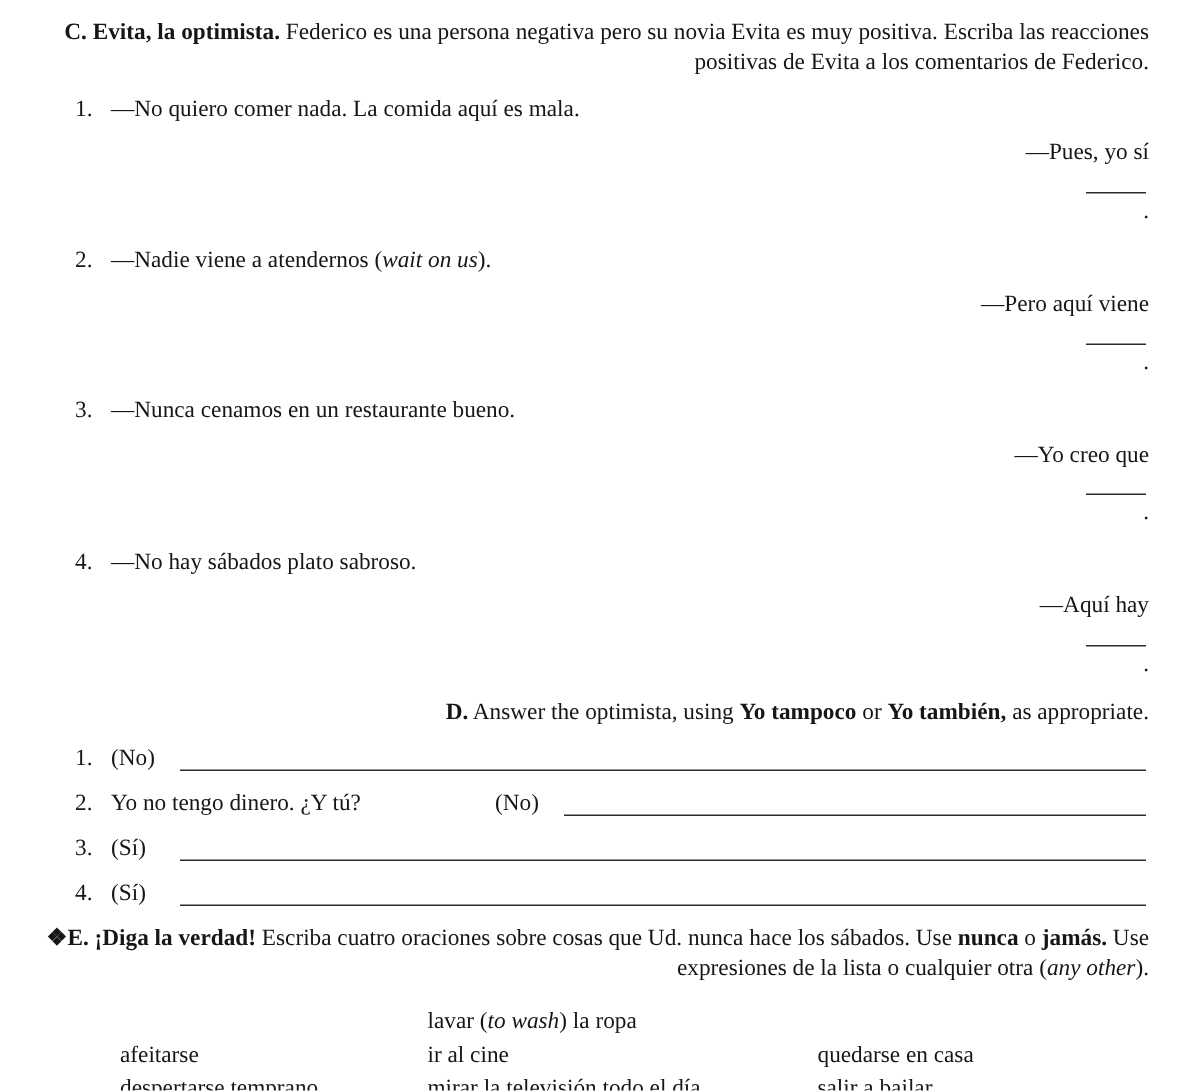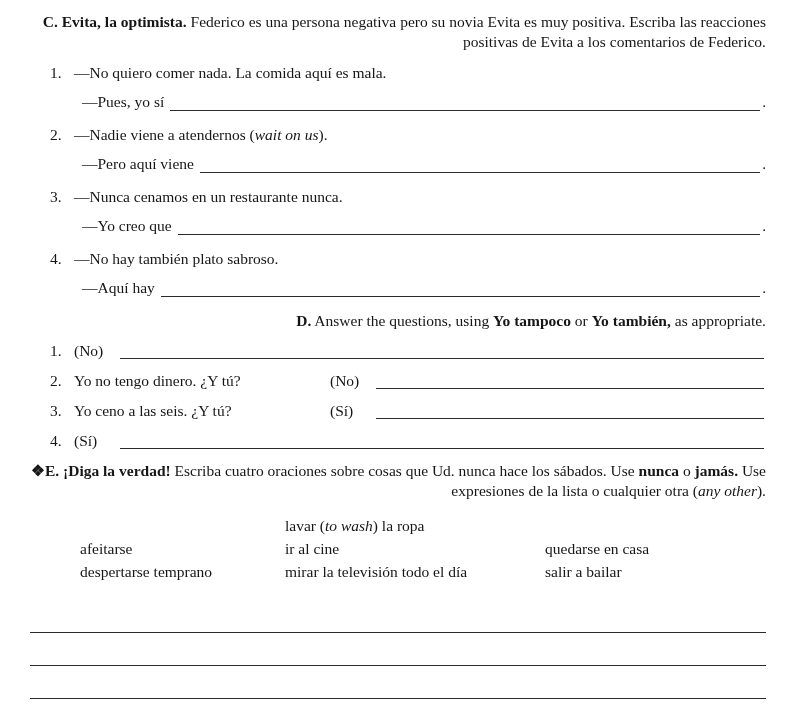--- a/index.html
+++ b/index.html
@@ -20,21 +20,21 @@
   i { font-style: italic; }
 
   .sec-head { margin: 0 0 10px 4px; text-align: right; }
 
   
   .items { margin-left: 34px; }
   .row { display: flex; align-items: flex-end; }
   .num { flex: none; width: 24px; }
   .prompt { flex: 1 1 auto; }
   .prompt-row { margin-bottom: 9px; }
-  .resp-row { margin-left: 32px; margin-bottom: 12px; }
+  .resp-row { margin-left: 32px; margin-bottom: 12px; flex-direction: column; }
   .resp-label { flex: none; }
   .fill {
     flex: 1 1 auto;
     border-bottom: 1px solid #2b2b2b;
     height: 1.05em;
     margin: 0 2px 2px 6px;
     min-width: 40px;
   }
   .dot { flex: none; }
 
@@ -92,48 +92,48 @@
         <div class="row resp-row">
           <span class="resp-label">—Pero aquí viene</span>
           <span class="fill"></span>
           <span class="dot">.</span>
         </div>
       </div>
 
       <div class="c-item">
         <div class="row prompt-row">
           <span class="num">3.</span>
-          <span class="prompt"><span>—Nunca cenamos en un restaurante nunca.</span><i></i><span></span></span>
+          <span class="prompt"><span>—Nunca cenamos en un restaurante bueno.</span><i></i><span></span></span>
         </div>
         <div class="row resp-row">
           <span class="resp-label">—Yo creo que</span>
           <span class="fill"></span>
           <span class="dot">.</span>
         </div>
       </div>
 
       <div class="c-item">
         <div class="row prompt-row">
           <span class="num">4.</span>
-          <span class="prompt"><span>—No hay también plato sabroso.</span><i></i><span></span></span>
+          <span class="prompt"><span>—No hay sábados plato sabroso.</span><i></i><span></span></span>
         </div>
         <div class="row resp-row">
           <span class="resp-label">—Aquí hay</span>
           <span class="fill"></span>
           <span class="dot">.</span>
         </div>
       </div>
 
     </div>
   </section>
 
   <section class="secD">
     <p class="sec-head">
       <b>D.</b>
-      <span>Answer the questions, using</span>
+      <span>Answer the optimista, using</span>
       <b>Yo tampoco</b>
       <span>or</span>
       <b>Yo también,</b>
       <span>as appropriate.</span>
     </p>
 
     <div class="row d-row">
       <span class="num">1.</span>
       <span class="d-hint">(No)</span>
       <span class="fill"></span>
@@ -141,21 +141,20 @@
 
     <div class="row d-row">
       <span class="num">2.</span>
       <span class="d-q">Yo no tengo dinero. ¿Y tú?</span>
       <span class="d-hint">(No)</span>
       <span class="fill"></span>
     </div>
 
     <div class="row d-row">
       <span class="num">3.</span>
-      <span class="d-q">Yo ceno a las seis. ¿Y tú?</span>
       <span class="d-hint">(Sí)</span>
       <span class="fill"></span>
     </div>
 
     <div class="row d-row">
       <span class="num">4.</span>
       <span class="d-hint">(Sí)</span>
       <span class="fill"></span>
     </div>
   </section>

